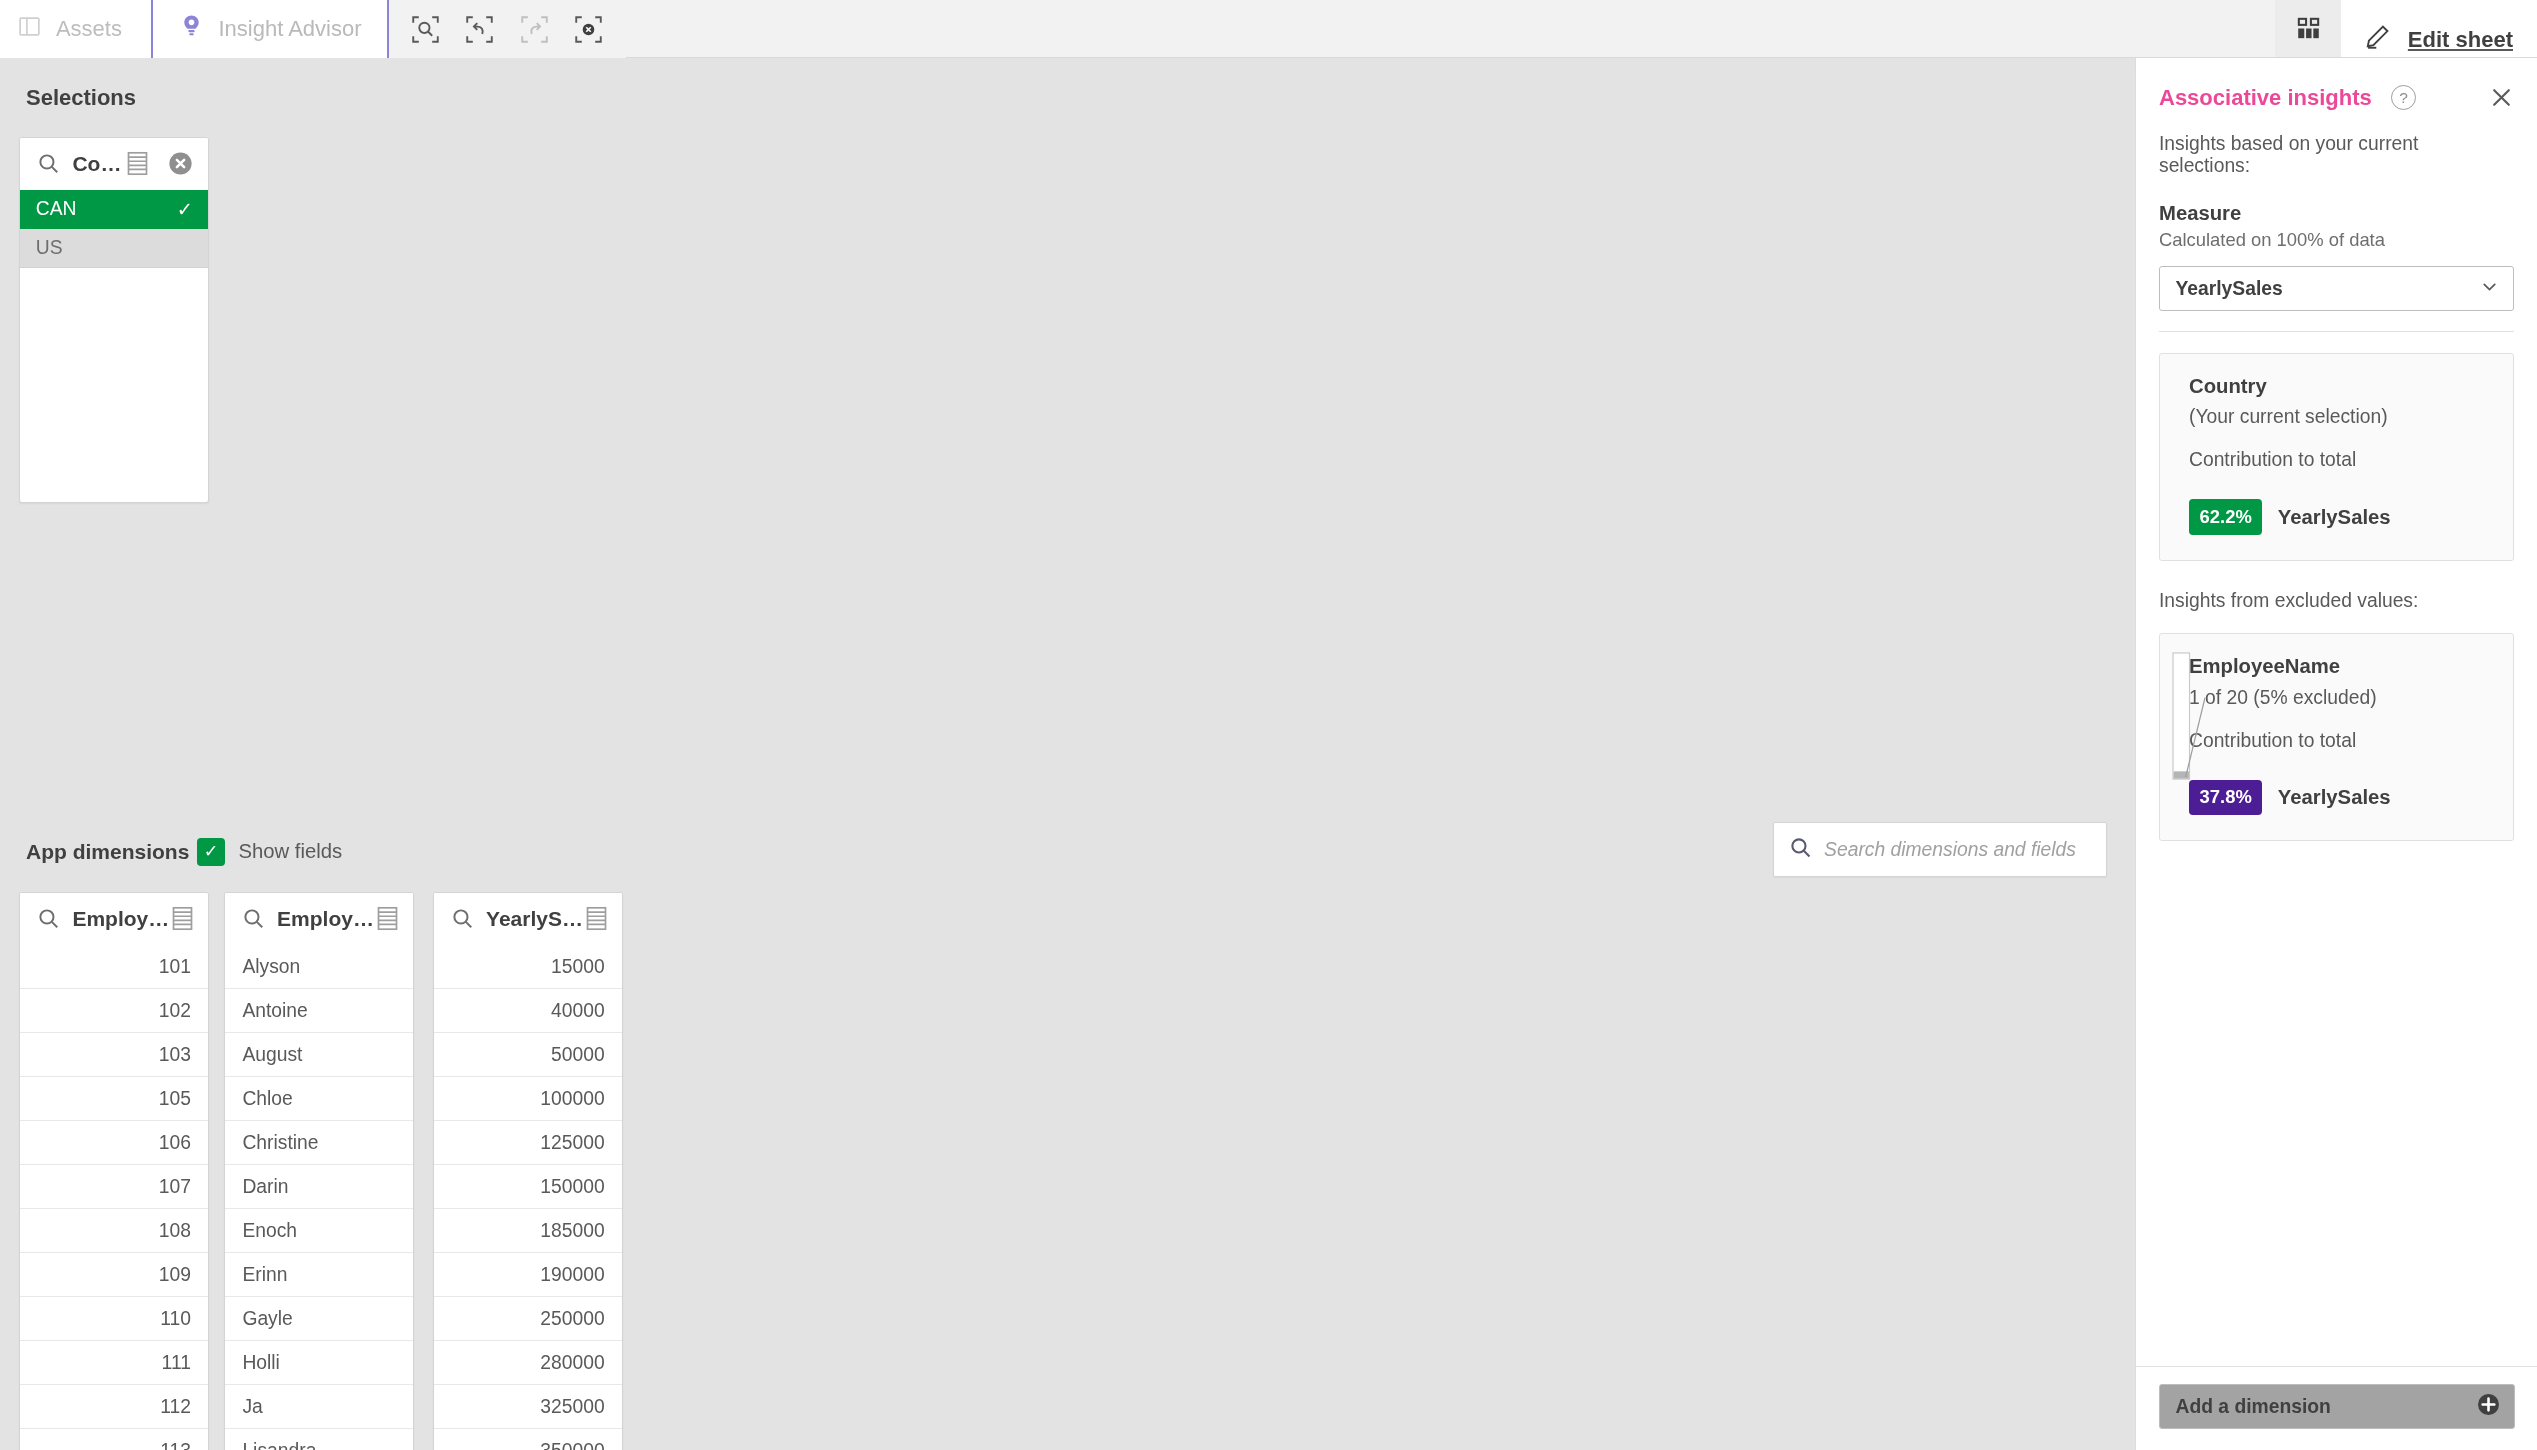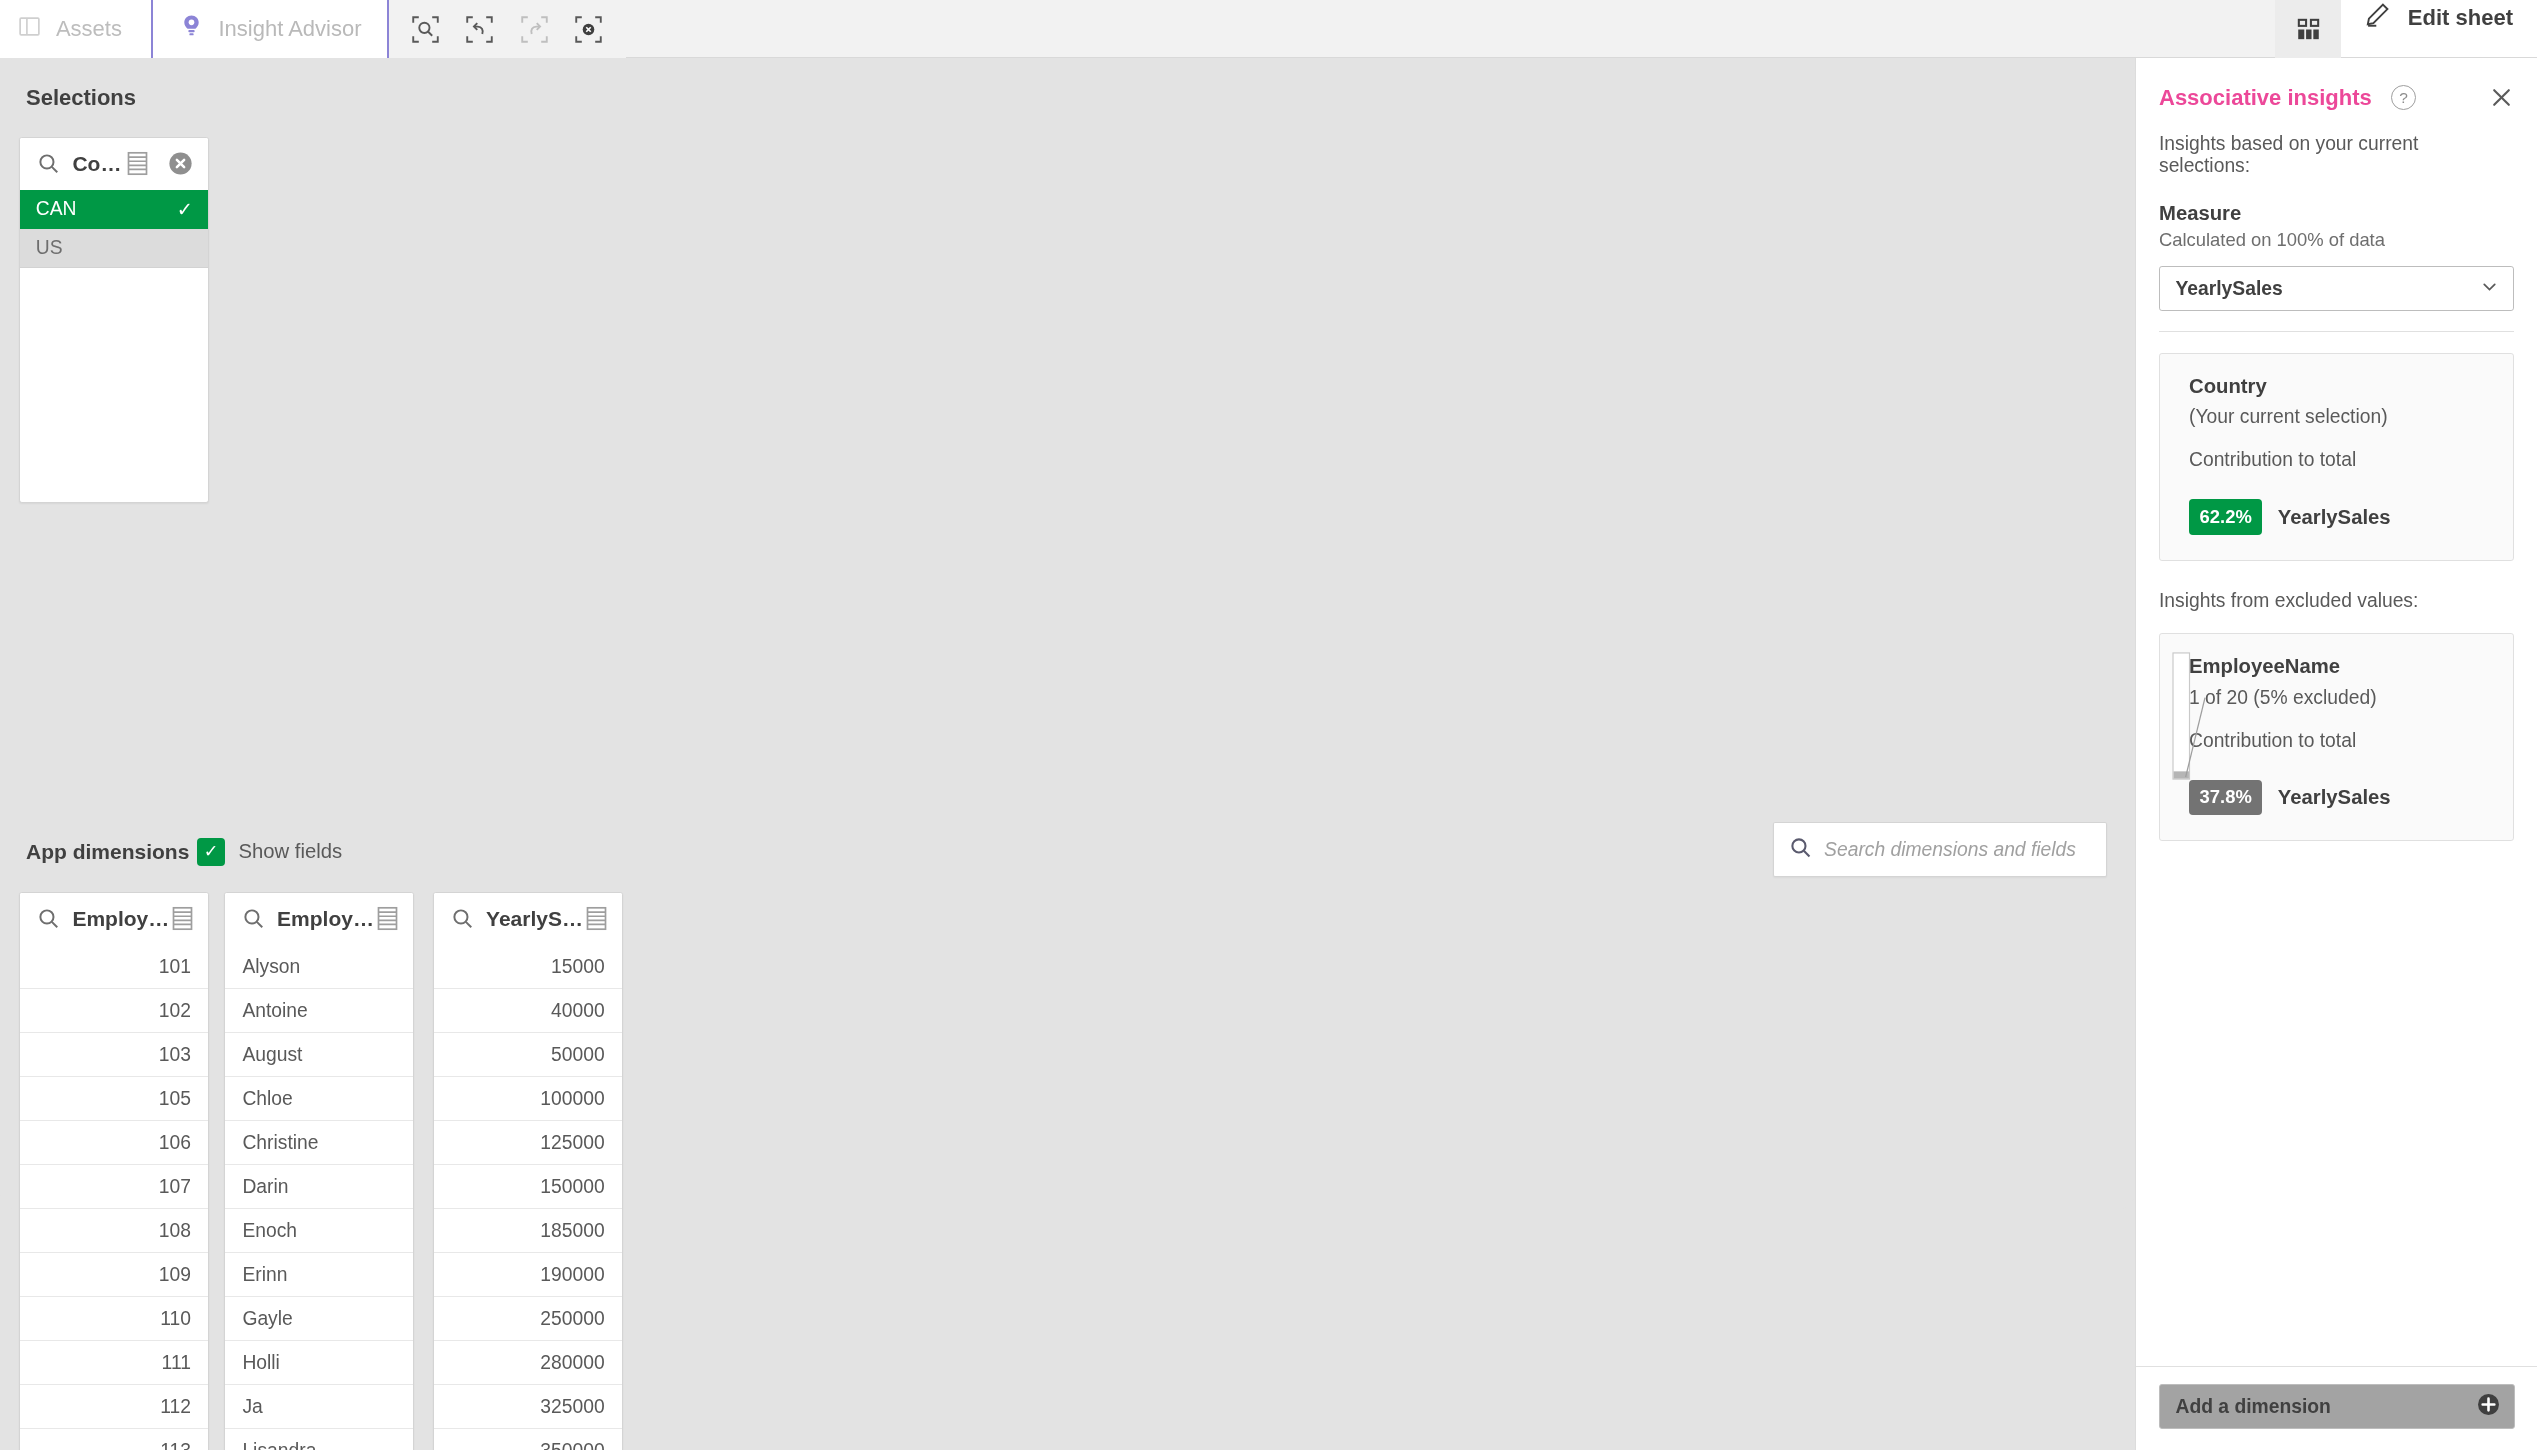--- a/index.html
+++ b/index.html
@@ -48,21 +48,21 @@
     height: 58px;
   }
   .tb-ico {
     width: 39px; height: 39px;
     display: flex; align-items: center; justify-content: center;
     cursor: pointer;
     position: relative;
   }
   .tb-spacer { flex: 1; background: #f2f2f2; }
   .tb-right {
-    display: flex; align-items: flex-start; background:#fff;
+    display: flex; align-items: flex-end; background:#fff;text-decoration:underline;
   }
   .tb-grid-btn {
     width: 66px; height: 58px;
     display:flex; align-items:center; justify-content:center;
     background: #ececec;
     cursor: pointer;
   }
   .tb-divider { width:1px; background:#d9d9d9; margin: 9.7px 0; }
   .tb-edit {
     display:flex; align-items:center; gap: 15.5px;
@@ -255,21 +255,21 @@
   .ic-contrib { margin-top: 21px; font-size: 19.3px; color: #595959; }
   .ic-badge-row { margin-top: 28px; display: flex; align-items: center; gap: 15.5px; }
   .ic-badge {
     border-radius: 3.9px;
     color: #fff;
     font-size: 18.4px; font-weight: bold;
     padding: 6.8px 10.6px;
     min-width: 62px; text-align: center;
   }
   .ic-badge.green { background: #009845; }
-  .ic-badge.purple { background: #737373; }
+  .ic-badge.purple { background: #4c1d95; }
   .ic-measure { font-size: 20.3px; font-weight: bold; color: #404040; }
 
   .excl-header {
     padding: 29px 23px 0 23px;
     font-size: 19.3px; color: #595959;
   }
   .card-chart {
     position: absolute; left: 11.6px; top: 17.4px;
     width: 25px; height: 126px;
   }

